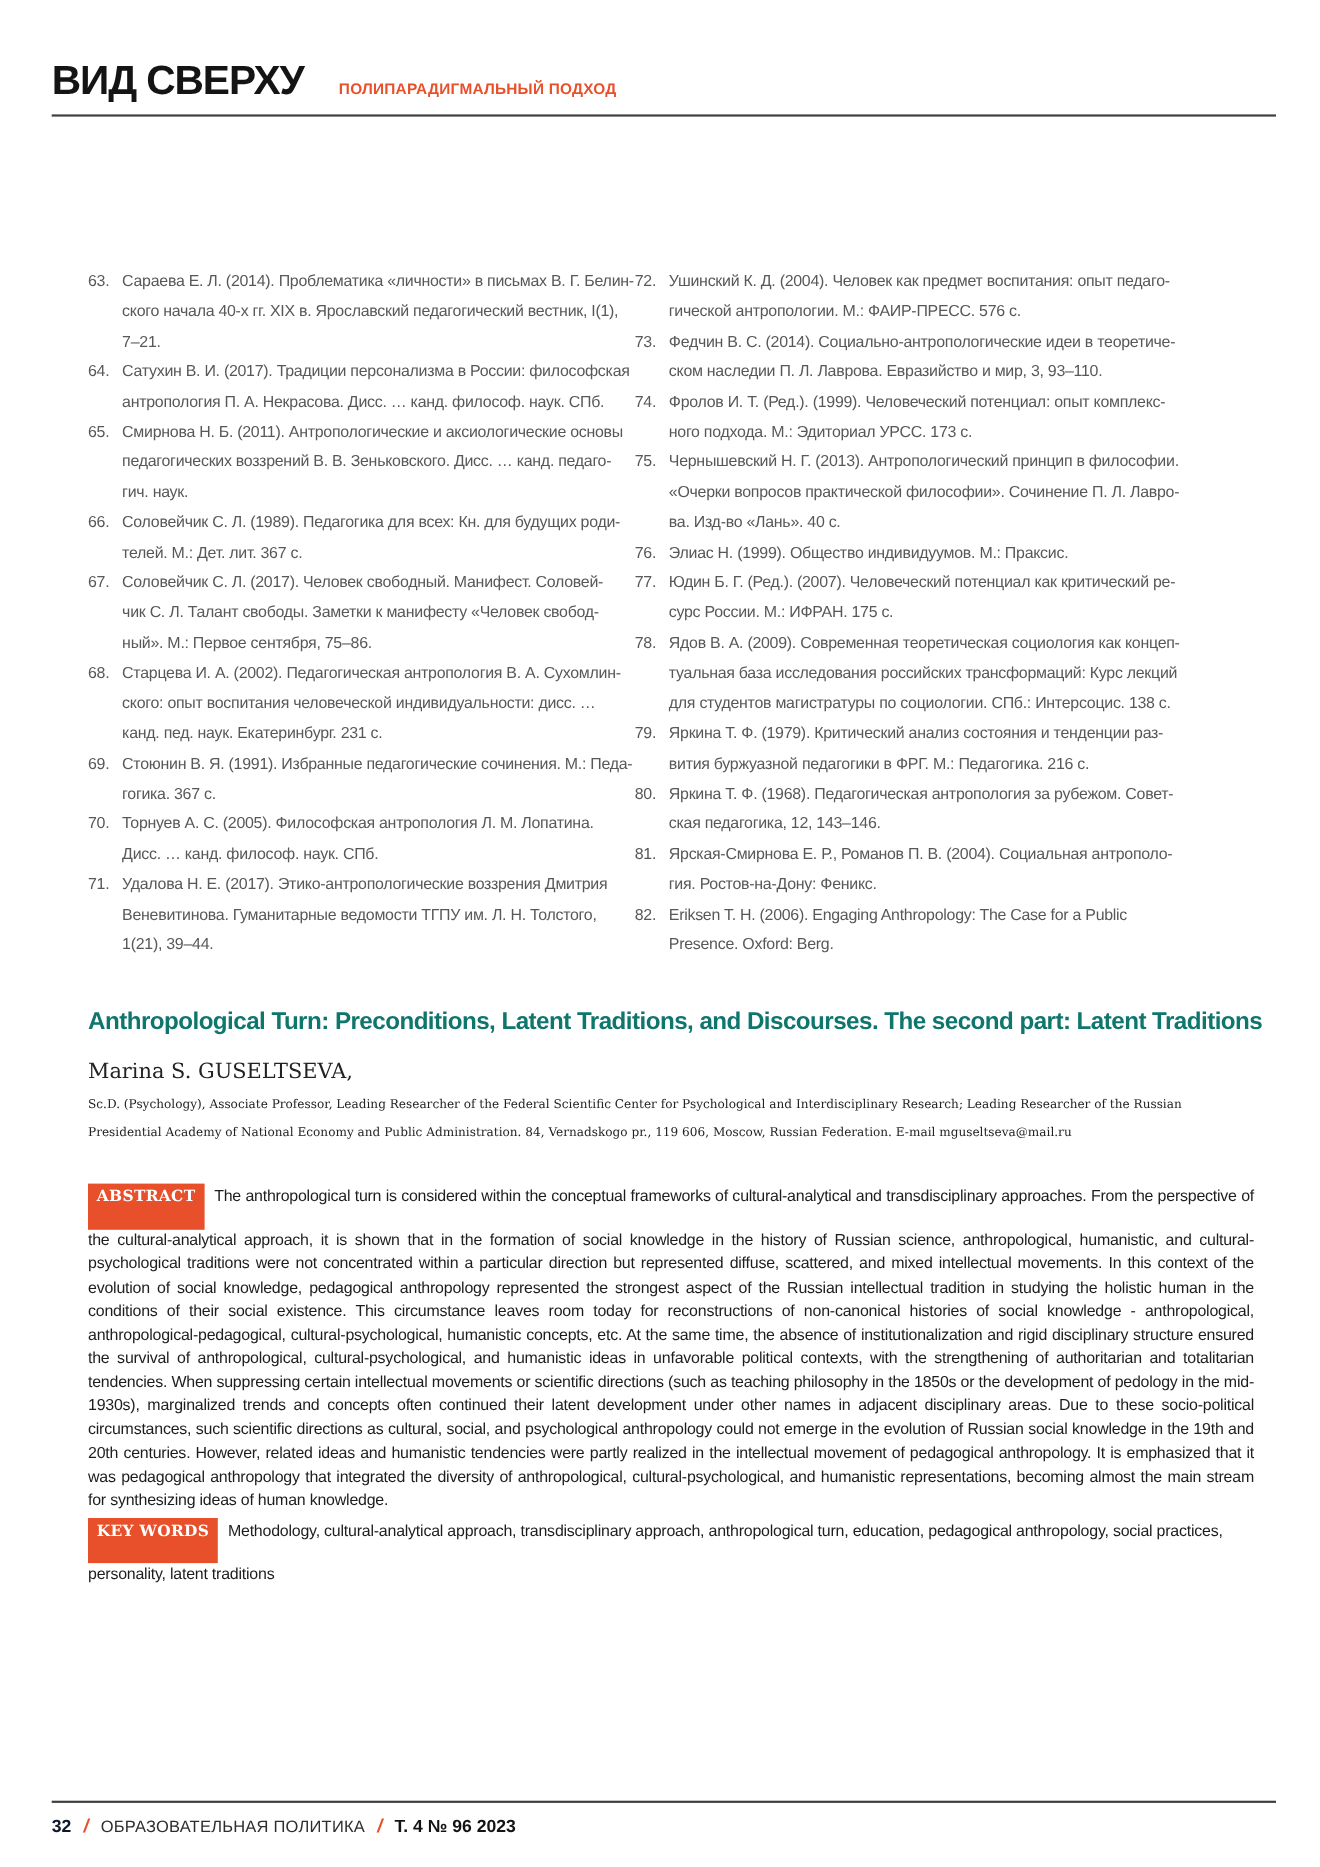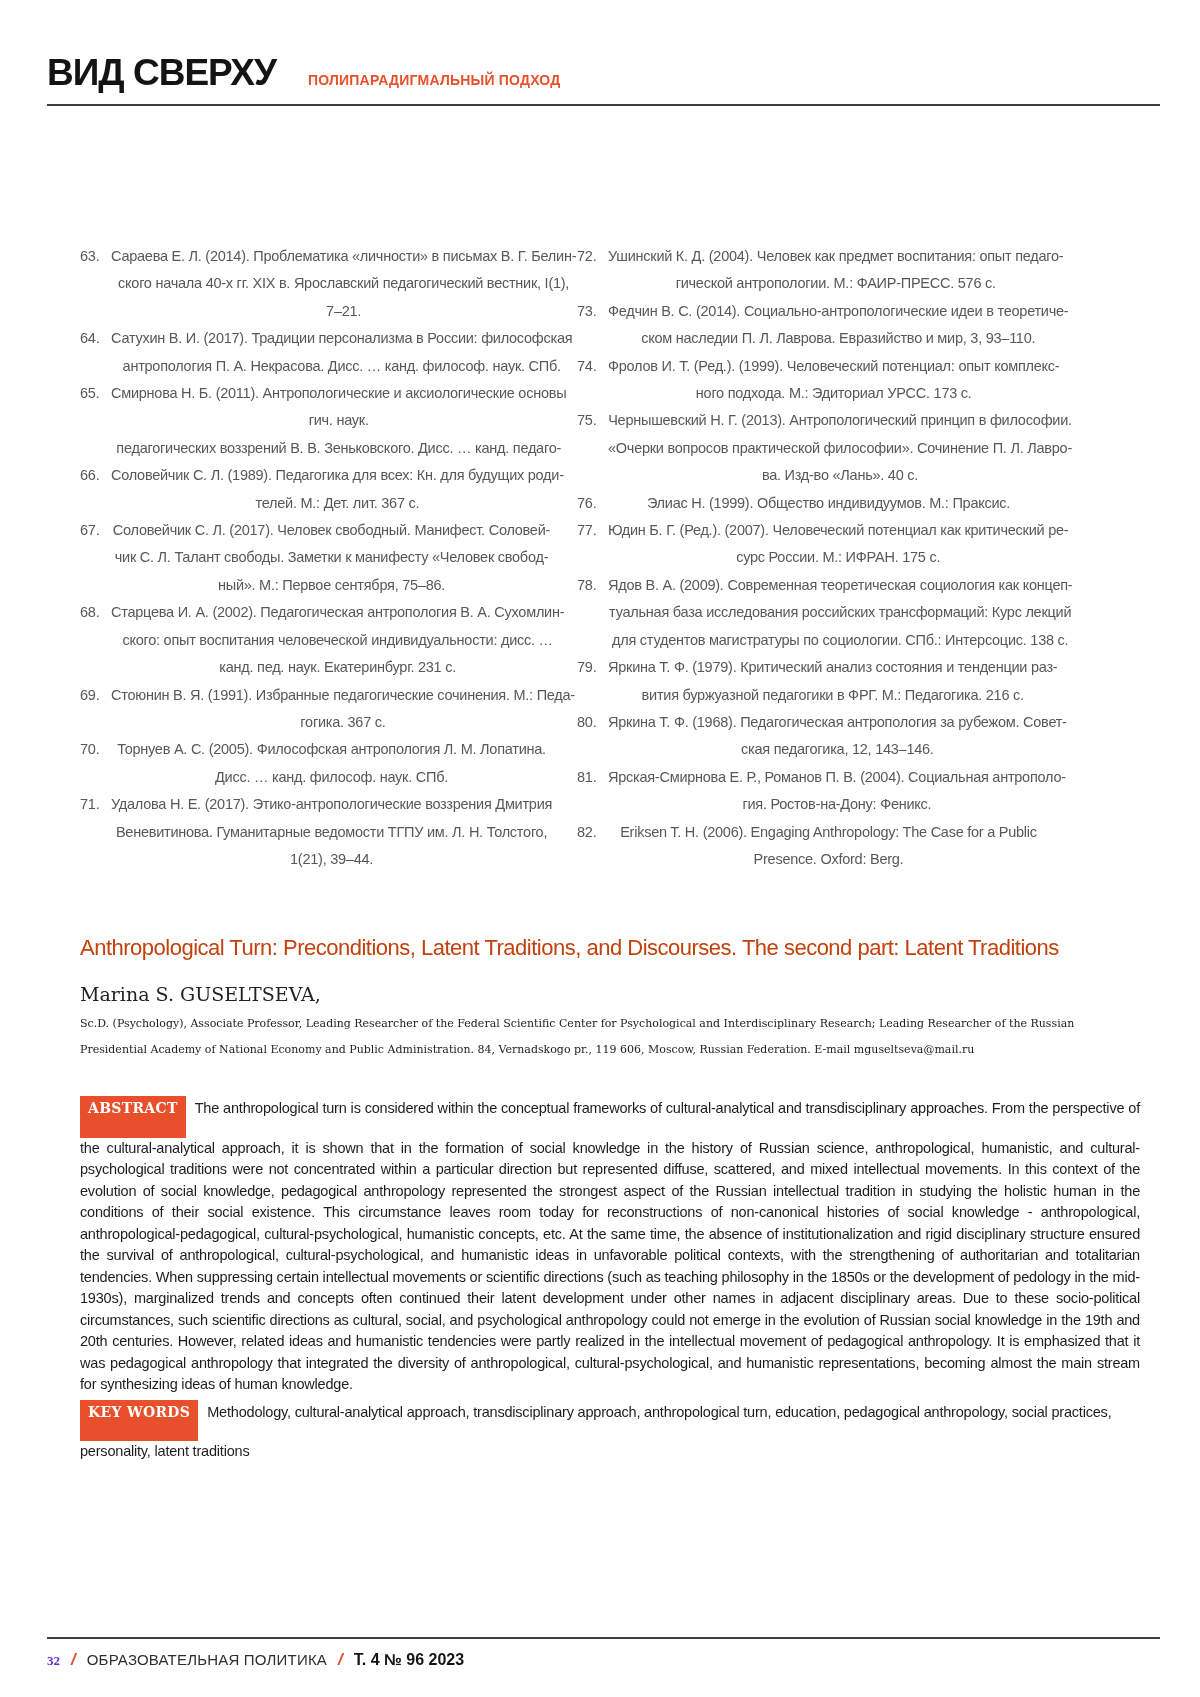--- a/index.html
+++ b/index.html
@@ -11,37 +11,37 @@
   .page-header{position:absolute;top:52px;left:47px;right:40px;display:flex;align-items:baseline;}
   .brand{font-size:37px;font-weight:bold;letter-spacing:-1px;color:#141414;}
   .section-tag{font-size:14px;font-weight:bold;color:#e8502b;margin-left:32px;letter-spacing:0.2px;}
   .header-rule{position:absolute;top:104px;left:47px;right:40px;height:2px;background:#3f3f3f;}
   
   .refs{position:absolute;top:243px;left:80px;display:flex;gap:25px;color:#58585a;
         font-size:14.5px;letter-spacing:-0.25px;line-height:27.4px;}
   .ref-col{width:472px;}
   .ref{display:flex;}
   .ref-num{width:31px;flex-shrink:0;}
-  .ref-text{flex:1;text-align:center;}
+  .ref-text{flex:1;}
   .ref-line{white-space:nowrap;}
   
   .article{position:absolute;top:915px;left:80px;width:1060px;}
-  .article-title{font-size:22px;font-weight:normal;letter-spacing:-0.5px;color:#c2410c;white-space:nowrap;margin-top:20px;}
+  .article-title{font-size:22px;font-weight:bold;letter-spacing:-0.5px;color:#0f766e;white-space:nowrap;}
   .author-name{font-family:"DejaVu Serif",serif;font-size:19px;color:#222;margin-top:22px;}
   .author-affiliation{font-family:"DejaVu Serif",serif;font-size:11px;line-height:25.5px;color:#222;margin-top:6px;}
   .abstract{margin-top:34px;font-size:14.5px;letter-spacing:-0.2px;line-height:21.5px;
             text-align:justify;color:#1d1d1d;}
   .label-chip{display:inline-block;background:#e8502b;color:#ffffff;
               font-family:"DejaVu Serif",serif;font-weight:bold;font-size:14px;
               padding:2px 8px 18px 8px;margin-right:9px;letter-spacing:0.3px;}
   .keywords{margin-top:4px;font-size:14.5px;letter-spacing:-0.2px;line-height:21.5px;color:#1d1d1d;}
   
   .footer-rule{position:absolute;top:1637px;left:47px;right:40px;height:2px;background:#3f3f3f;}
   .page-footer{position:absolute;top:1650px;left:47px;display:flex;align-items:baseline;gap:11px;font-size:15px;}
-  .page-num{font-weight:bold;font-size:13px;color:#6d28d9;font-family:Liberation Serif, serif;}
+  .page-num{font-weight:bold;font-size:16px;color:#0f172a;}
   .footer-sep{color:#e8502b;font-weight:bold;font-style:italic;font-size:17px;}
   .journal-name{color:#2e2e2e;letter-spacing:0.2px;}
   .issue{font-weight:bold;font-size:16px;color:#141414;}
 </style>
 </head>
 <body>
 
 <div class="page-header">
   <div class="brand">ВИД СВЕРХУ</div>
   <div class="section-tag">ПОЛИПАРАДИГМАЛЬНЫЙ ПОДХОД</div>
@@ -62,22 +62,22 @@
         <div class="ref-num">64.</div>
         <div class="ref-text">
           <div class="ref-line">Сатухин В. И. (2017). Традиции персонализма в России: философская</div>
           <div class="ref-line">антропология П. А. Некрасова. Дисс. … канд. философ. наук. СПб.</div>
         </div>
       </div>
       <div class="ref">
         <div class="ref-num">65.</div>
         <div class="ref-text">
           <div class="ref-line">Смирнова Н. Б. (2011). Антропологические и аксиологические основы</div>
+          <div class="ref-line">педагогических воззрений В. В. Зеньковского. Дисс. … канд. педаго-</div>
           <div class="ref-line">гич. наук.</div>
-          <div class="ref-line">педагогических воззрений В. В. Зеньковского. Дисс. … канд. педаго-</div>
         </div>
       </div>
       <div class="ref">
         <div class="ref-num">66.</div>
         <div class="ref-text">
           <div class="ref-line">Соловейчик С. Л. (1989). Педагогика для всех: Кн. для будущих роди-</div>
           <div class="ref-line">телей. М.: Дет. лит. 367 с.</div>
         </div>
       </div>
       <div class="ref">

